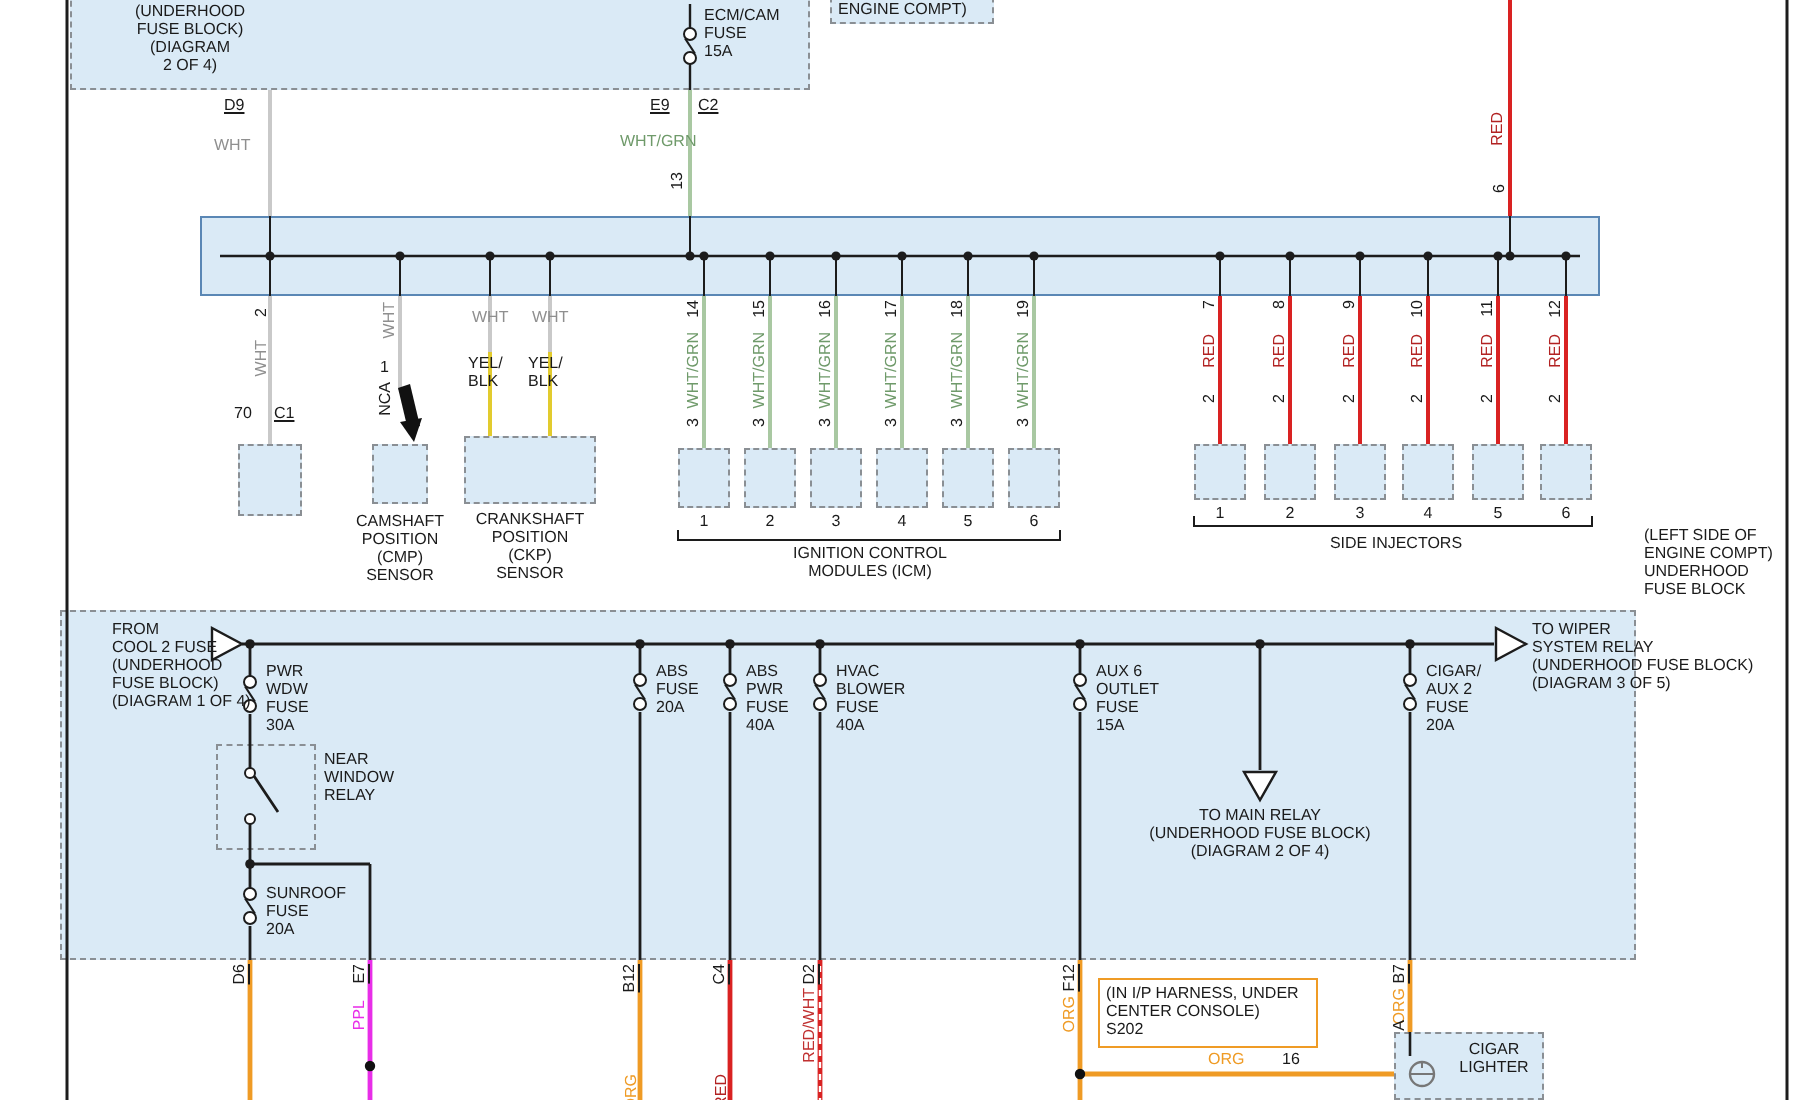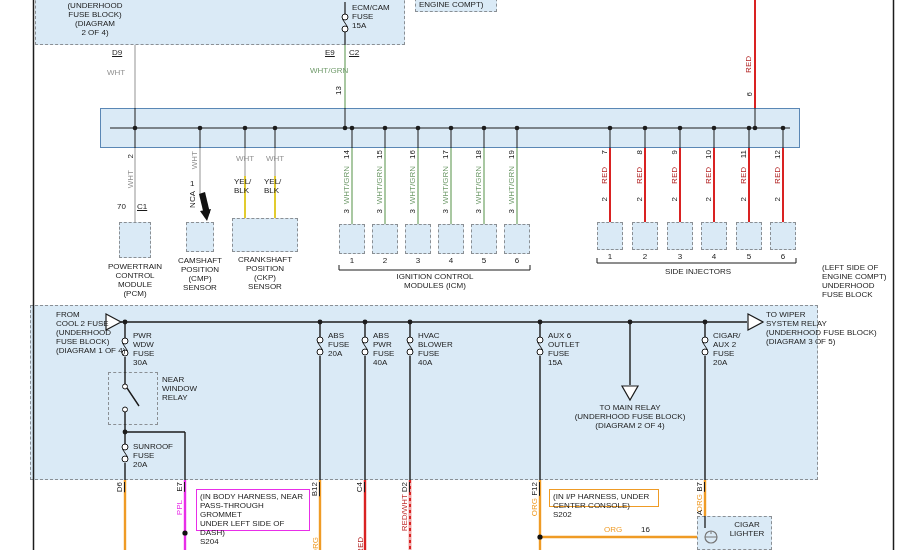--- a/index.html
+++ b/index.html
@@ -34,25 +34,21 @@
   <div class="box" style="left:504px;top:224px;width:26px;height:30px"></div>
   <div class="box" style="left:597px;top:222px;width:26px;height:28px"></div>
   <div class="box" style="left:632px;top:222px;width:26px;height:28px"></div>
   <div class="box" style="left:667px;top:222px;width:26px;height:28px"></div>
   <div class="box" style="left:701px;top:222px;width:26px;height:28px"></div>
   <div class="box" style="left:736px;top:222px;width:26px;height:28px"></div>
   <div class="box" style="left:770px;top:222px;width:26px;height:28px"></div>
   <div class="box" style="left:30px;top:305px;width:788px;height:175px"></div>
   <div class="box" style="left:108px;top:372px;width:50px;height:53px;background:none"></div>
   <div class="box" style="left:697px;top:516px;width:75px;height:34px"></div>
-  <div class="note" style="left:196px;top:489px;width:114px;height:42px;border:1px solid #e82ee8">(IN BODY HARNESS, NEAR
-PASS-THROUGH GROMMET
-UNDER LEFT SIDE OF DASH)
-S204</div>
-  <div class="note" style="left:549px;top:489px;width:110px;height:18px;border:1px solid #ef9b25">(IN I/P HARNESS, UNDER
+  <div class="note" style="left:549px;top:489px;width:110px;height:35px;border:1px solid #ef9b25">(IN I/P HARNESS, UNDER
 CENTER CONSOLE)
 S202</div>
 
   <svg class="overlay" width="904" height="550" viewBox="0 0 904 550">
     <defs>
       <g id="fuse">
         <circle cx="0" cy="0" r="3" fill="#fff" stroke="#1c1c1c" stroke-width="1"></circle>
         <circle cx="0" cy="12" r="3" fill="#fff" stroke="#1c1c1c" stroke-width="1"></circle>
         <path d="M-2.5,2.2 L2.5,9.8" stroke="#1c1c1c" stroke-width="1" fill="none"></path>
       </g>
@@ -180,24 +176,20 @@
   <div class="lbl u" style="left:349px;top:48px">C2</div>
   <div class="lbl" style="left:310px;top:66px;color:#6f9a6a">WHT/GRN</div>
   <div class="lbl v" style="left:334px;top:86px">13</div>
   <div class="lbl v" style="left:744px;top:56px;color:#b22222">RED</div>
   <div class="lbl v" style="left:745px;top:92px">6</div>
 
   <div class="lbl v" style="left:126px;top:154px">2</div>
   <div class="lbl v" style="left:126px;top:170px;color:#8f8f8f">WHT</div>
   <div class="lbl" style="left:117px;top:202px">70</div>
   <div class="lbl u" style="left:137px;top:202px">C1</div>
-  <div class="lbl c" style="left:103px;top:262px;width:64px">POWERTRAIN
-CONTROL
-MODULE
-(PCM)</div>
 
   <div class="lbl v" style="left:190px;top:151px;color:#8f8f8f">WHT</div>
   <div class="lbl" style="left:190px;top:179px">1</div>
   <div class="lbl v" style="left:188px;top:191px">NCA</div>
   <div class="lbl c" style="left:168px;top:256px;width:64px">CAMSHAFT
 POSITION
 (CMP)
 SENSOR</div>
 
   <div class="lbl" style="left:236px;top:154px;color:#8f8f8f">WHT</div>

